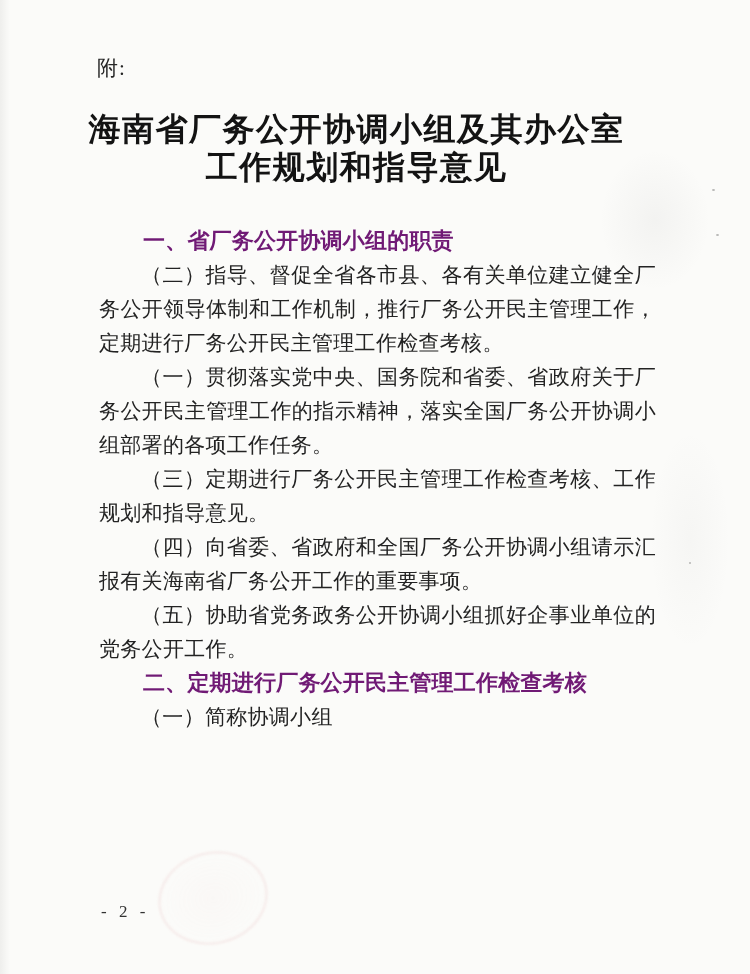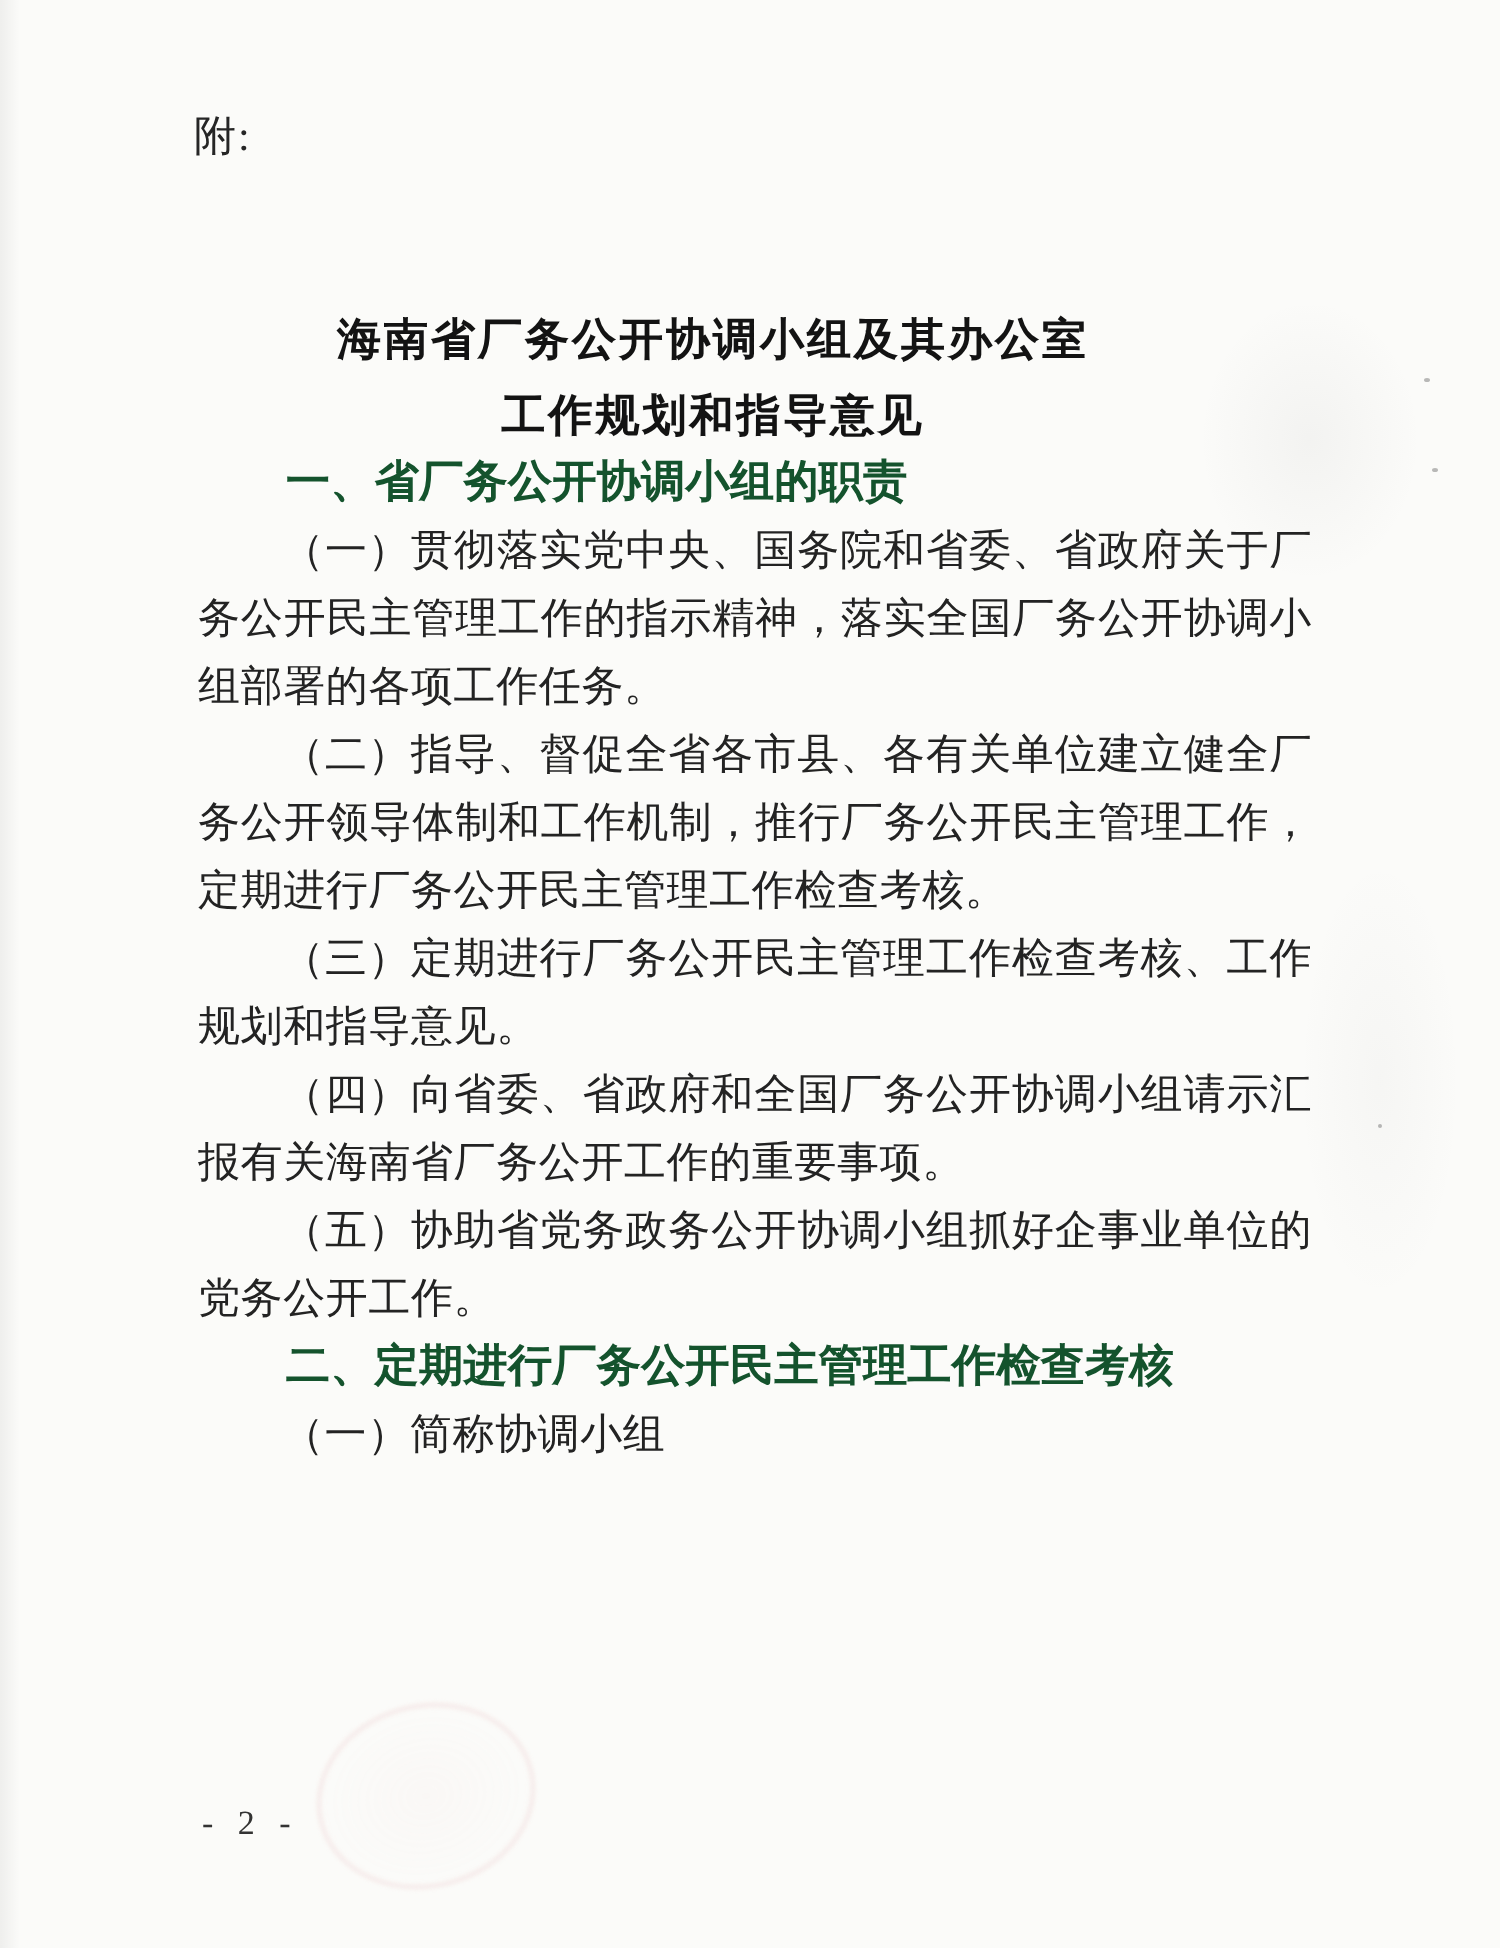--- a/index.html
+++ b/index.html
@@ -31,25 +31,24 @@
     color: #262626;
   }
   .doc-title {
     position: absolute;
     left: 78px;
     top: 110px;
     width: 557px;
     text-align: center;
     font-family: "Liberation Serif", "DejaVu Serif", serif;
     font-weight: 900;
-    font-size: 22px;
+    font-size: 32px;
     line-height: 38px;
     color: #131313;
     letter-spacing: 1.5px;
-    margin-top: 41px;
   }
   .body-text {
     position: absolute;
     left: 99px;
     top: 224px;
     width: 557px;
     font-size: 21px;
     line-height: 34px;
     text-align: justify;
     text-justify: inter-character;
@@ -57,21 +56,21 @@
     color: #232323;
     letter-spacing: 0.3px;
   }
   .body-text h2 {
     font-family: "Liberation Sans", "DejaVu Sans", sans-serif;
     font-weight: 700;
     font-size: 22px;
     line-height: 34px;
     text-indent: 2em;
     text-align: left;
-    color: #14532d;
+    color: #701a75;
     letter-spacing: 0.2px;
   }
   .body-text p {
     text-indent: 2em;
   }
   .page-number {
     position: absolute;
     left: 101px;
     top: 902px;
     font-size: 17px;
@@ -131,23 +130,23 @@
 
   <h1 class="doc-title">
     <div>海南省厂务公开协调小组及其办公室</div>
     <div>工作规划和指导意见</div>
   </h1>
 
   <div class="body-text">
 
     <h2>一、省厂务公开协调小组的职责</h2>
 
+    <p>（二）指导、督促全省各市县、各有关单位建立健全厂务公开领导体制和工作机制，推行厂务公开民主管理工作，定期进行厂务公开民主管理工作检查考核。</p>
+
     <p>（一）贯彻落实党中央、国务院和省委、省政府关于厂务公开民主管理工作的指示精神，落实全国厂务公开协调小组部署的各项工作任务。</p>
-
-    <p>（二）指导、督促全省各市县、各有关单位建立健全厂务公开领导体制和工作机制，推行厂务公开民主管理工作，定期进行厂务公开民主管理工作检查考核。</p>
 
     <p>（三）定期进行厂务公开民主管理工作检查考核、工作规划和指导意见。</p>
 
     <p>（四）向省委、省政府和全国厂务公开协调小组请示汇报有关海南省厂务公开工作的重要事项。</p>
 
     <p>（五）协助省党务政务公开协调小组抓好企事业单位的党务公开工作。</p>
 
     <h2>二、定期进行厂务公开民主管理工作检查考核</h2>
 
 

